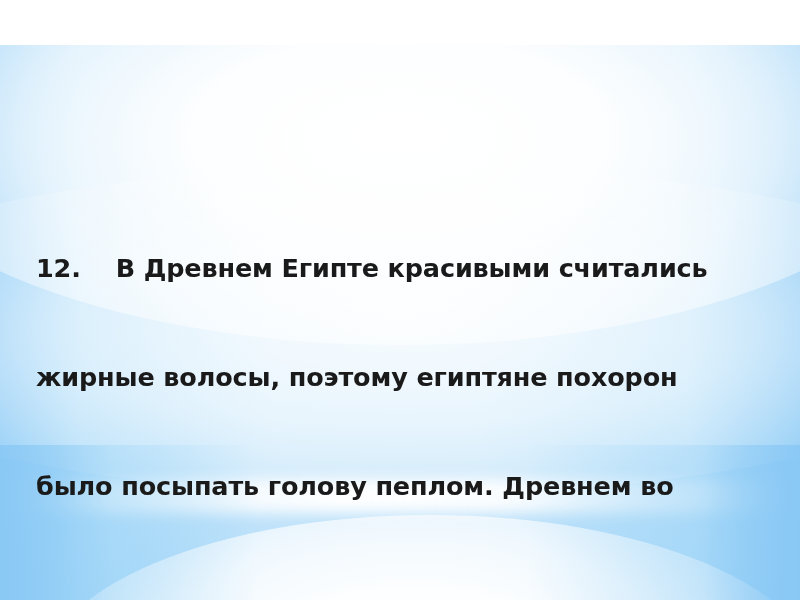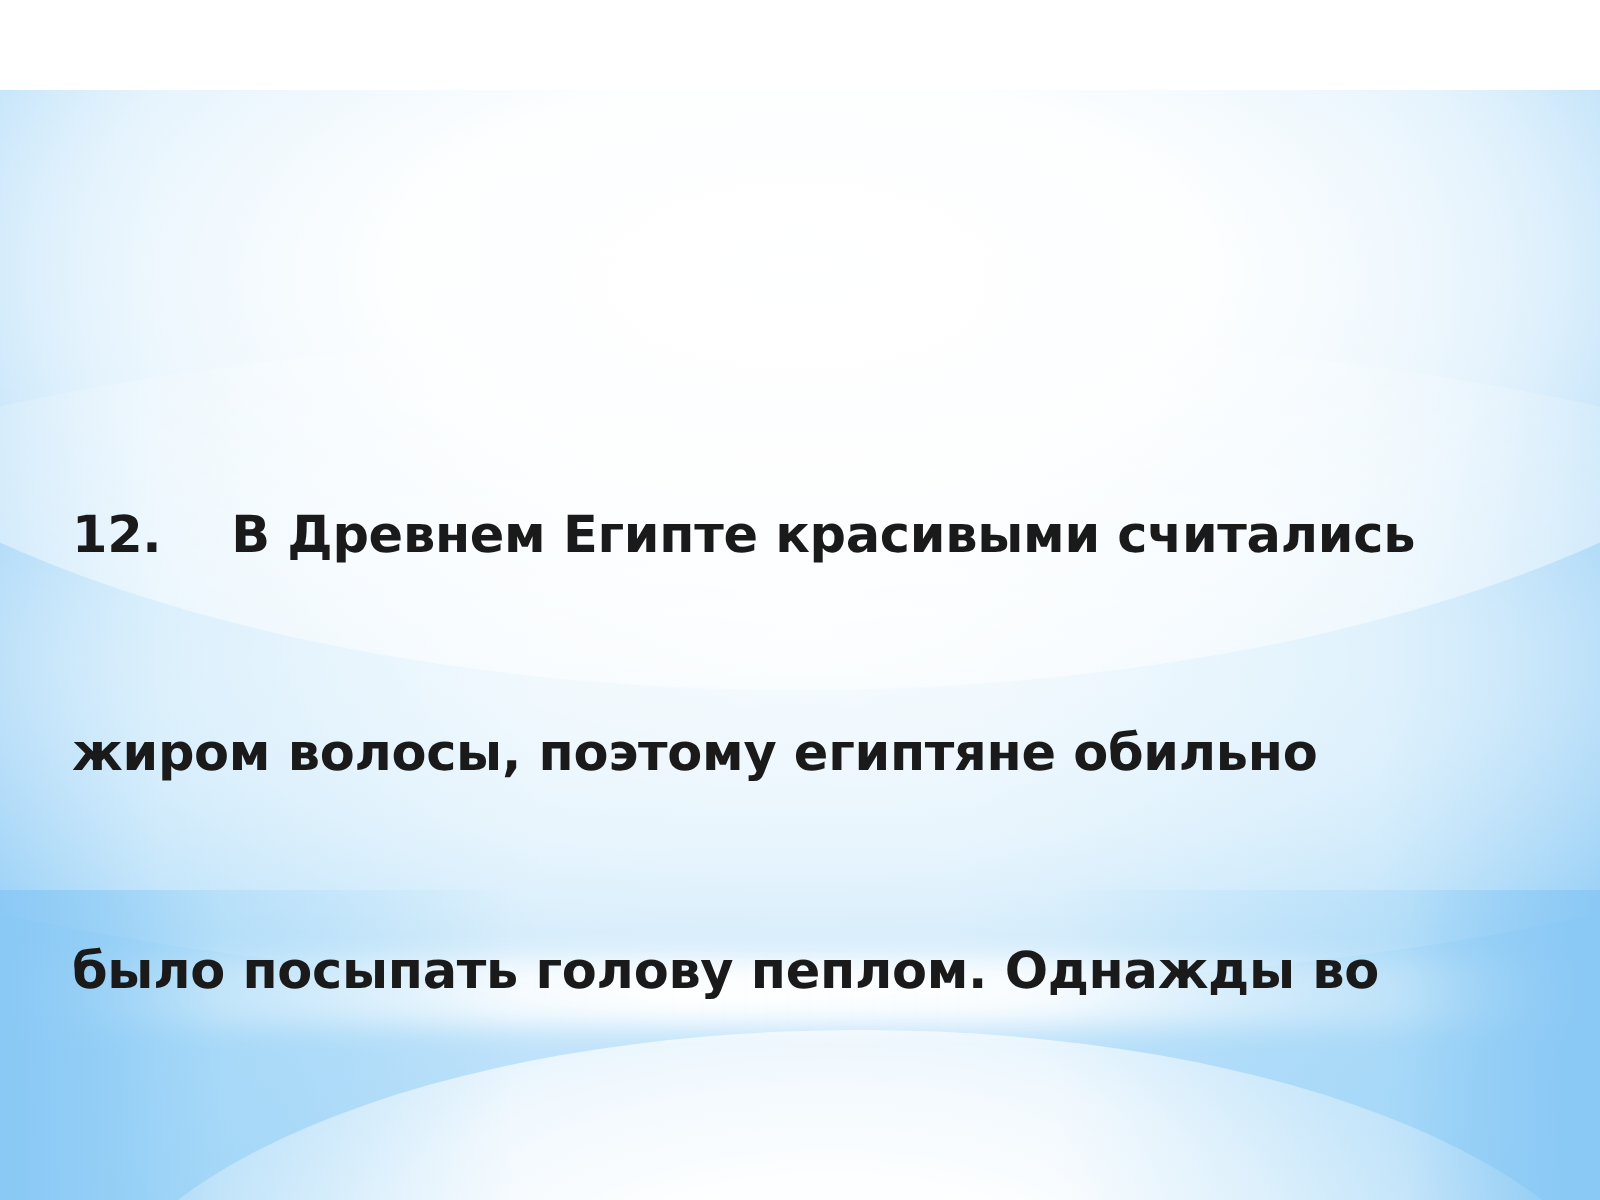--- a/index.html
+++ b/index.html
@@ -152,21 +152,21 @@
   <div class="bg-base"></div>
   <div class="bg-sides"></div>
   <div class="glow-top"></div>
   <div class="glow-mid"></div>
   <div class="glow-bottom"></div>
   <div class="streak"></div>
   <div class="bg-bottom-corners"></div>
 
   <div id="body-text">
     <span class="tline">12.    В Древнем Египте красивыми считались</span>
-    <span class="tline">жиром волосы, поэтому египтяне обильно</span>
-    <span class="tline">было посыпать голову пеплом. Однажды во</span>
+    <span class="tline">жирные волосы, поэтому египтяне похорон</span>
+    <span class="tline">было посыпать голову пеплом. Древнем во</span>
     
     
     
     
   </div>
 
 </div>
 
 </body></html>

